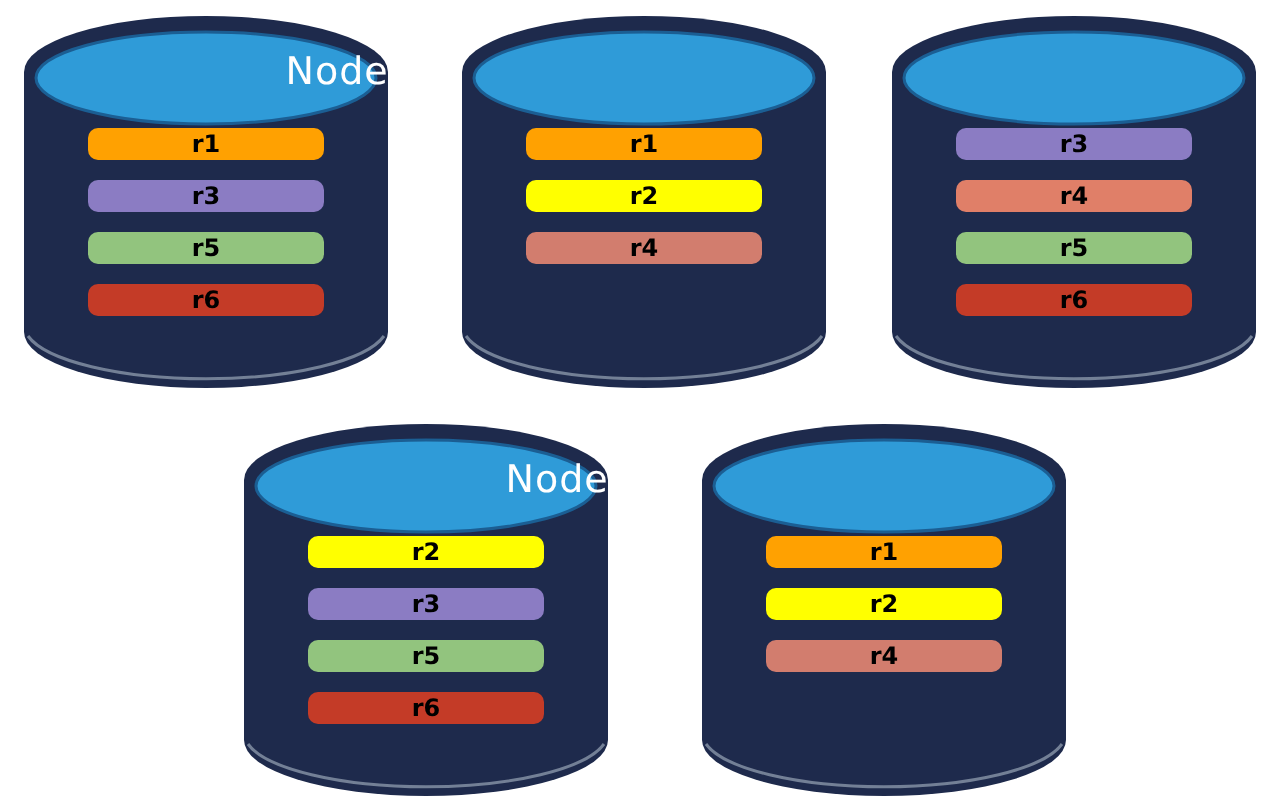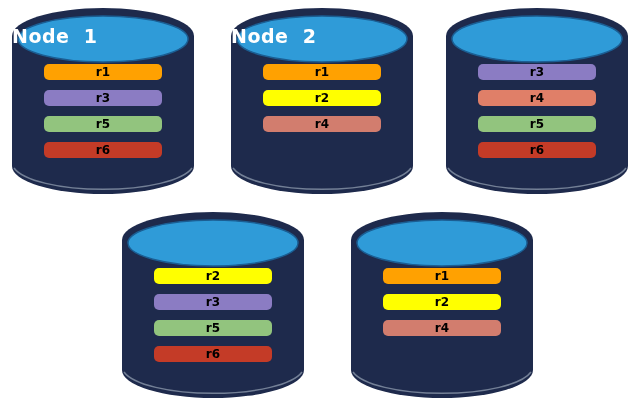--- a/index.html
+++ b/index.html
@@ -15,25 +15,26 @@
   .n2{left:231px;top:8px;}
   .n3{left:446px;top:8px;}
   .n4{left:122px;top:212px;}
   .n5{left:351px;top:212px;}
   .cyl-svg{position:absolute;left:0;top:0;width:182px;height:186px;}
   .cyl-body{fill:var(--cylinder-body,#1E2A4C);}
   .cyl-top{fill:var(--cylinder-top,#2F9BD8);stroke:var(--cylinder-top-stroke,#1B5E93);stroke-width:1.5;}
   .cyl-bottom-glow{fill:none;stroke:#b9c6d4;stroke-width:1.5;opacity:.55;}
   .node-title{
     position:absolute;left:0;top:17px;width:100%;
-    text-align:left;
+    text-align:right;
     color:var(--title-text,#fff);
-    font-size:19px;font-weight:bold;
+    font-size:19px;font-weight:normal;
     white-space:pre;
     letter-spacing:.5px;
+    padding-left:26px;
   }
   .bars{
     position:absolute;left:32px;top:56px;width:118px;
     display:flex;flex-direction:column;gap:10px;
   }
   .bar{
     height:16px;line-height:16px;border-radius:5px;
     text-align:center;
     color:var(--bar-text,#000);
     font-size:12px;font-weight:bold;
@@ -58,21 +59,20 @@
       <div class="bar" style="background-color: rgb(196, 59, 39);">r6</div>
     </div>
   </div>
 
   <div class="cylinder n2">
     <svg class="cyl-svg" viewBox="0 0 182 186">
       <path class="cyl-body" d="M0,28 A91,28 0 0 1 182,28 L182,158 A91,28 0 0 1 0,158 Z"></path>
       <path class="cyl-bottom-glow" d="M2,160 A91,27 0 0 0 180,160"></path>
       <ellipse class="cyl-top" cx="91" cy="31" rx="85" ry="23"></ellipse>
     </svg>
-    <div class="node-title">Node  2</div>
     <div class="bars">
       <div class="bar" style="background-color: rgb(255, 161, 1);">r1</div>
       <div class="bar" style="background-color: rgb(255, 255, 0);">r2</div>
       <div class="bar" style="background-color: rgb(210, 125, 110);">r4</div>
     </div>
   </div>
 
   <div class="cylinder n3">
     <svg class="cyl-svg" viewBox="0 0 182 186">
       <path class="cyl-body" d="M0,28 A91,28 0 0 1 182,28 L182,158 A91,28 0 0 1 0,158 Z"></path>
@@ -86,20 +86,21 @@
       <div class="bar" style="background-color: rgb(196, 59, 39);">r6</div>
     </div>
   </div>
 
   <div class="cylinder n4">
     <svg class="cyl-svg" viewBox="0 0 182 186">
       <path class="cyl-body" d="M0,28 A91,28 0 0 1 182,28 L182,158 A91,28 0 0 1 0,158 Z"></path>
       <path class="cyl-bottom-glow" d="M2,160 A91,27 0 0 0 180,160"></path>
       <ellipse class="cyl-top" cx="91" cy="31" rx="85" ry="23"></ellipse>
     </svg>
+    <div class="node-title">Node  4</div>
     <div class="bars">
       <div class="bar" style="background-color: rgb(255, 255, 0);">r2</div>
       <div class="bar" style="background-color: rgb(139, 124, 195);">r3</div>
       <div class="bar" style="background-color: rgb(146, 196, 126);">r5</div>
       <div class="bar" style="background-color: rgb(196, 59, 39);">r6</div>
     </div>
   </div>
 
   <div class="cylinder n5">
     <svg class="cyl-svg" viewBox="0 0 182 186">

